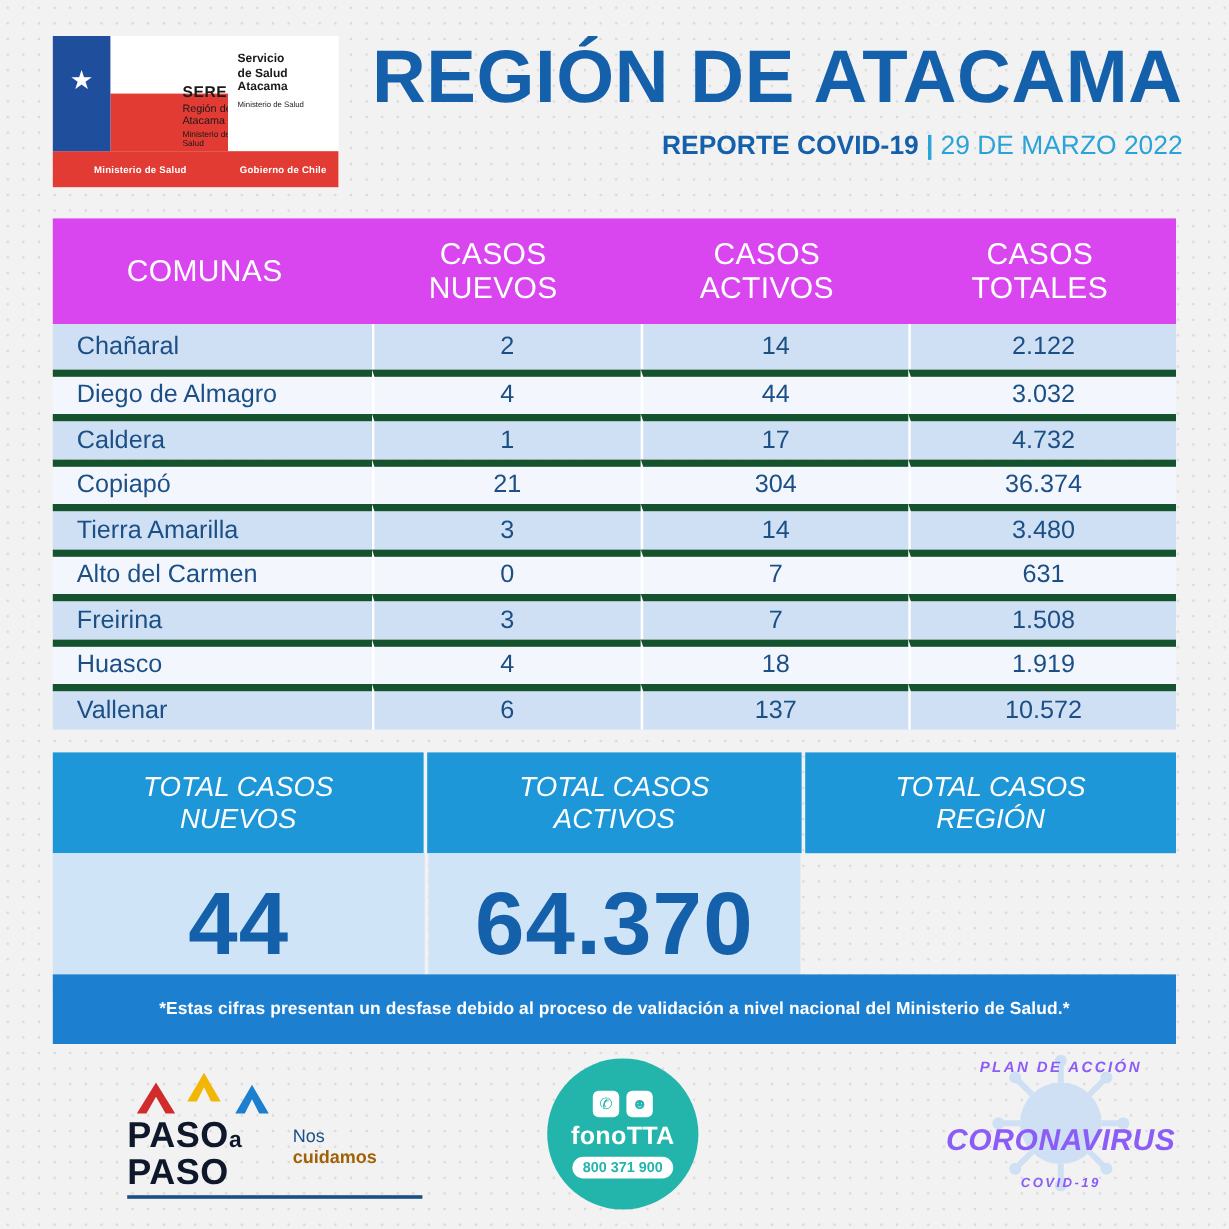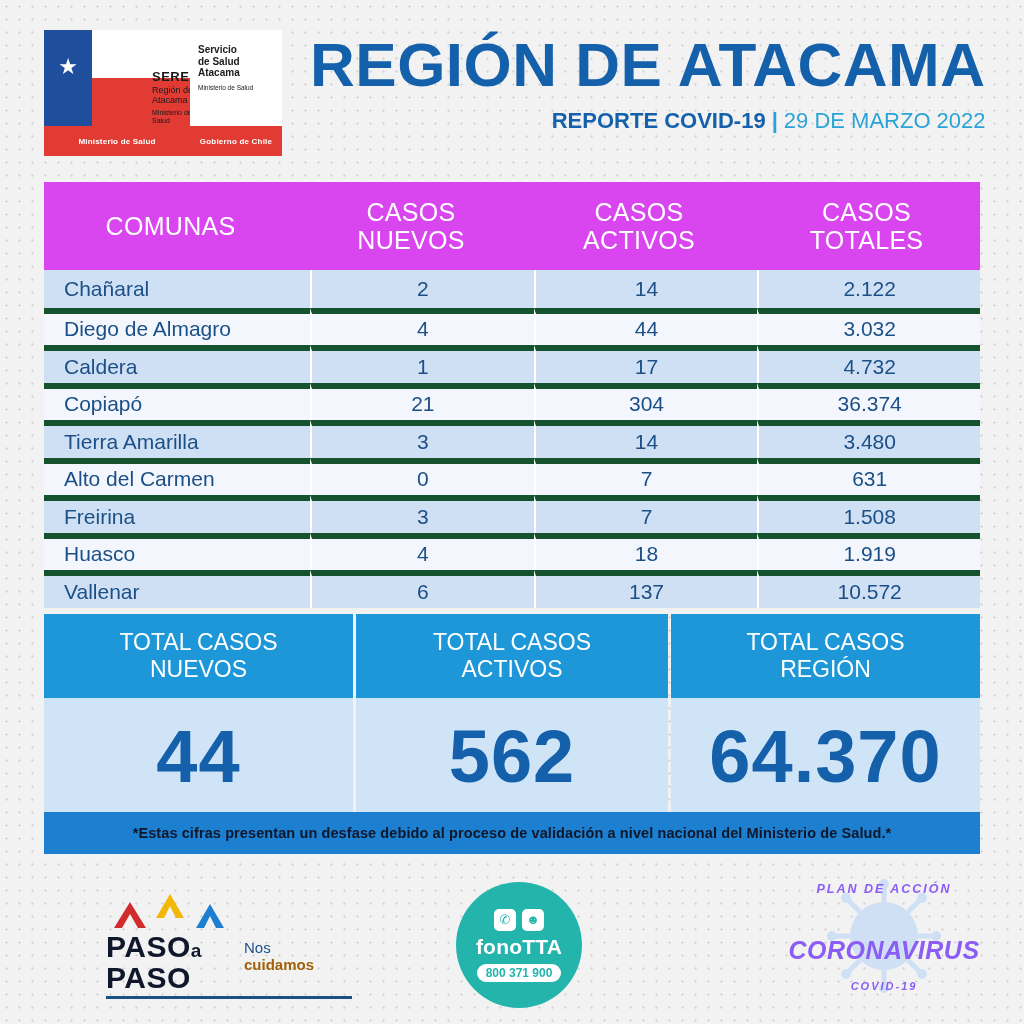--- a/index.html
+++ b/index.html
@@ -184,23 +184,24 @@
     justify-content: center;
   }
   .row-a .cell { background: #cfe0f5; }
   .row-b .cell { background: #f3f7fd; }
   .trow .cell + .cell { border-left: 2px solid #ffffff; }
   .trow + .trow .cell { border-top: 6px solid #14532d; }
 
   
   .totals-head {
     display: flex;
-    margin-top: 6px;
+    margin-top: 19px;
     height: 84px;
     color: #ffffff;
+    font-style: italic;
   }
   .totals-head .cell {
     background: #1d97d8;
     display: flex;
     align-items: center;
     justify-content: center;
     text-align: center;
     font-size: 23px;
     line-height: 1.15;
   }
@@ -222,23 +223,23 @@
     font-weight: bold;
     letter-spacing: 1px;
   }
 
   
   .note {
     position: absolute;
     left: 44px;
     top: 812px;
     width: 936px;
-    height: 42px;
+    height: 58px;
     background: #1d7fd0;
-    color: #0f172a;
+    color: #ffffff;
     display: flex;
     align-items: center;
     justify-content: center;
     font-size: 14.5px;
     font-weight: bold;
     letter-spacing: .1px;
   }
 
   
   .footer {
@@ -503,21 +504,20 @@
       </div>
       <div class="cell t3c">
         <span>
           <span>TOTAL CASOS</span><br>
           <span>REGIÓN</span>
         </span>
       </div>
     </div>
     <div class="totals-val">
       <div class="cell t1c" style="margin-left:0">44</div>
-      <div class="cell t2c">562</div>
       <div class="cell t3c">64.370</div>
     </div>
   </div>
 
   <div class="note">*Estas cifras presentan un desfase debido al proceso de validación a nivel nacional del Ministerio de Salud.*</div>
 
   <div class="footer">
 
     <div class="paso">
       <svg width="250" height="50" viewBox="0 0 250 50">

